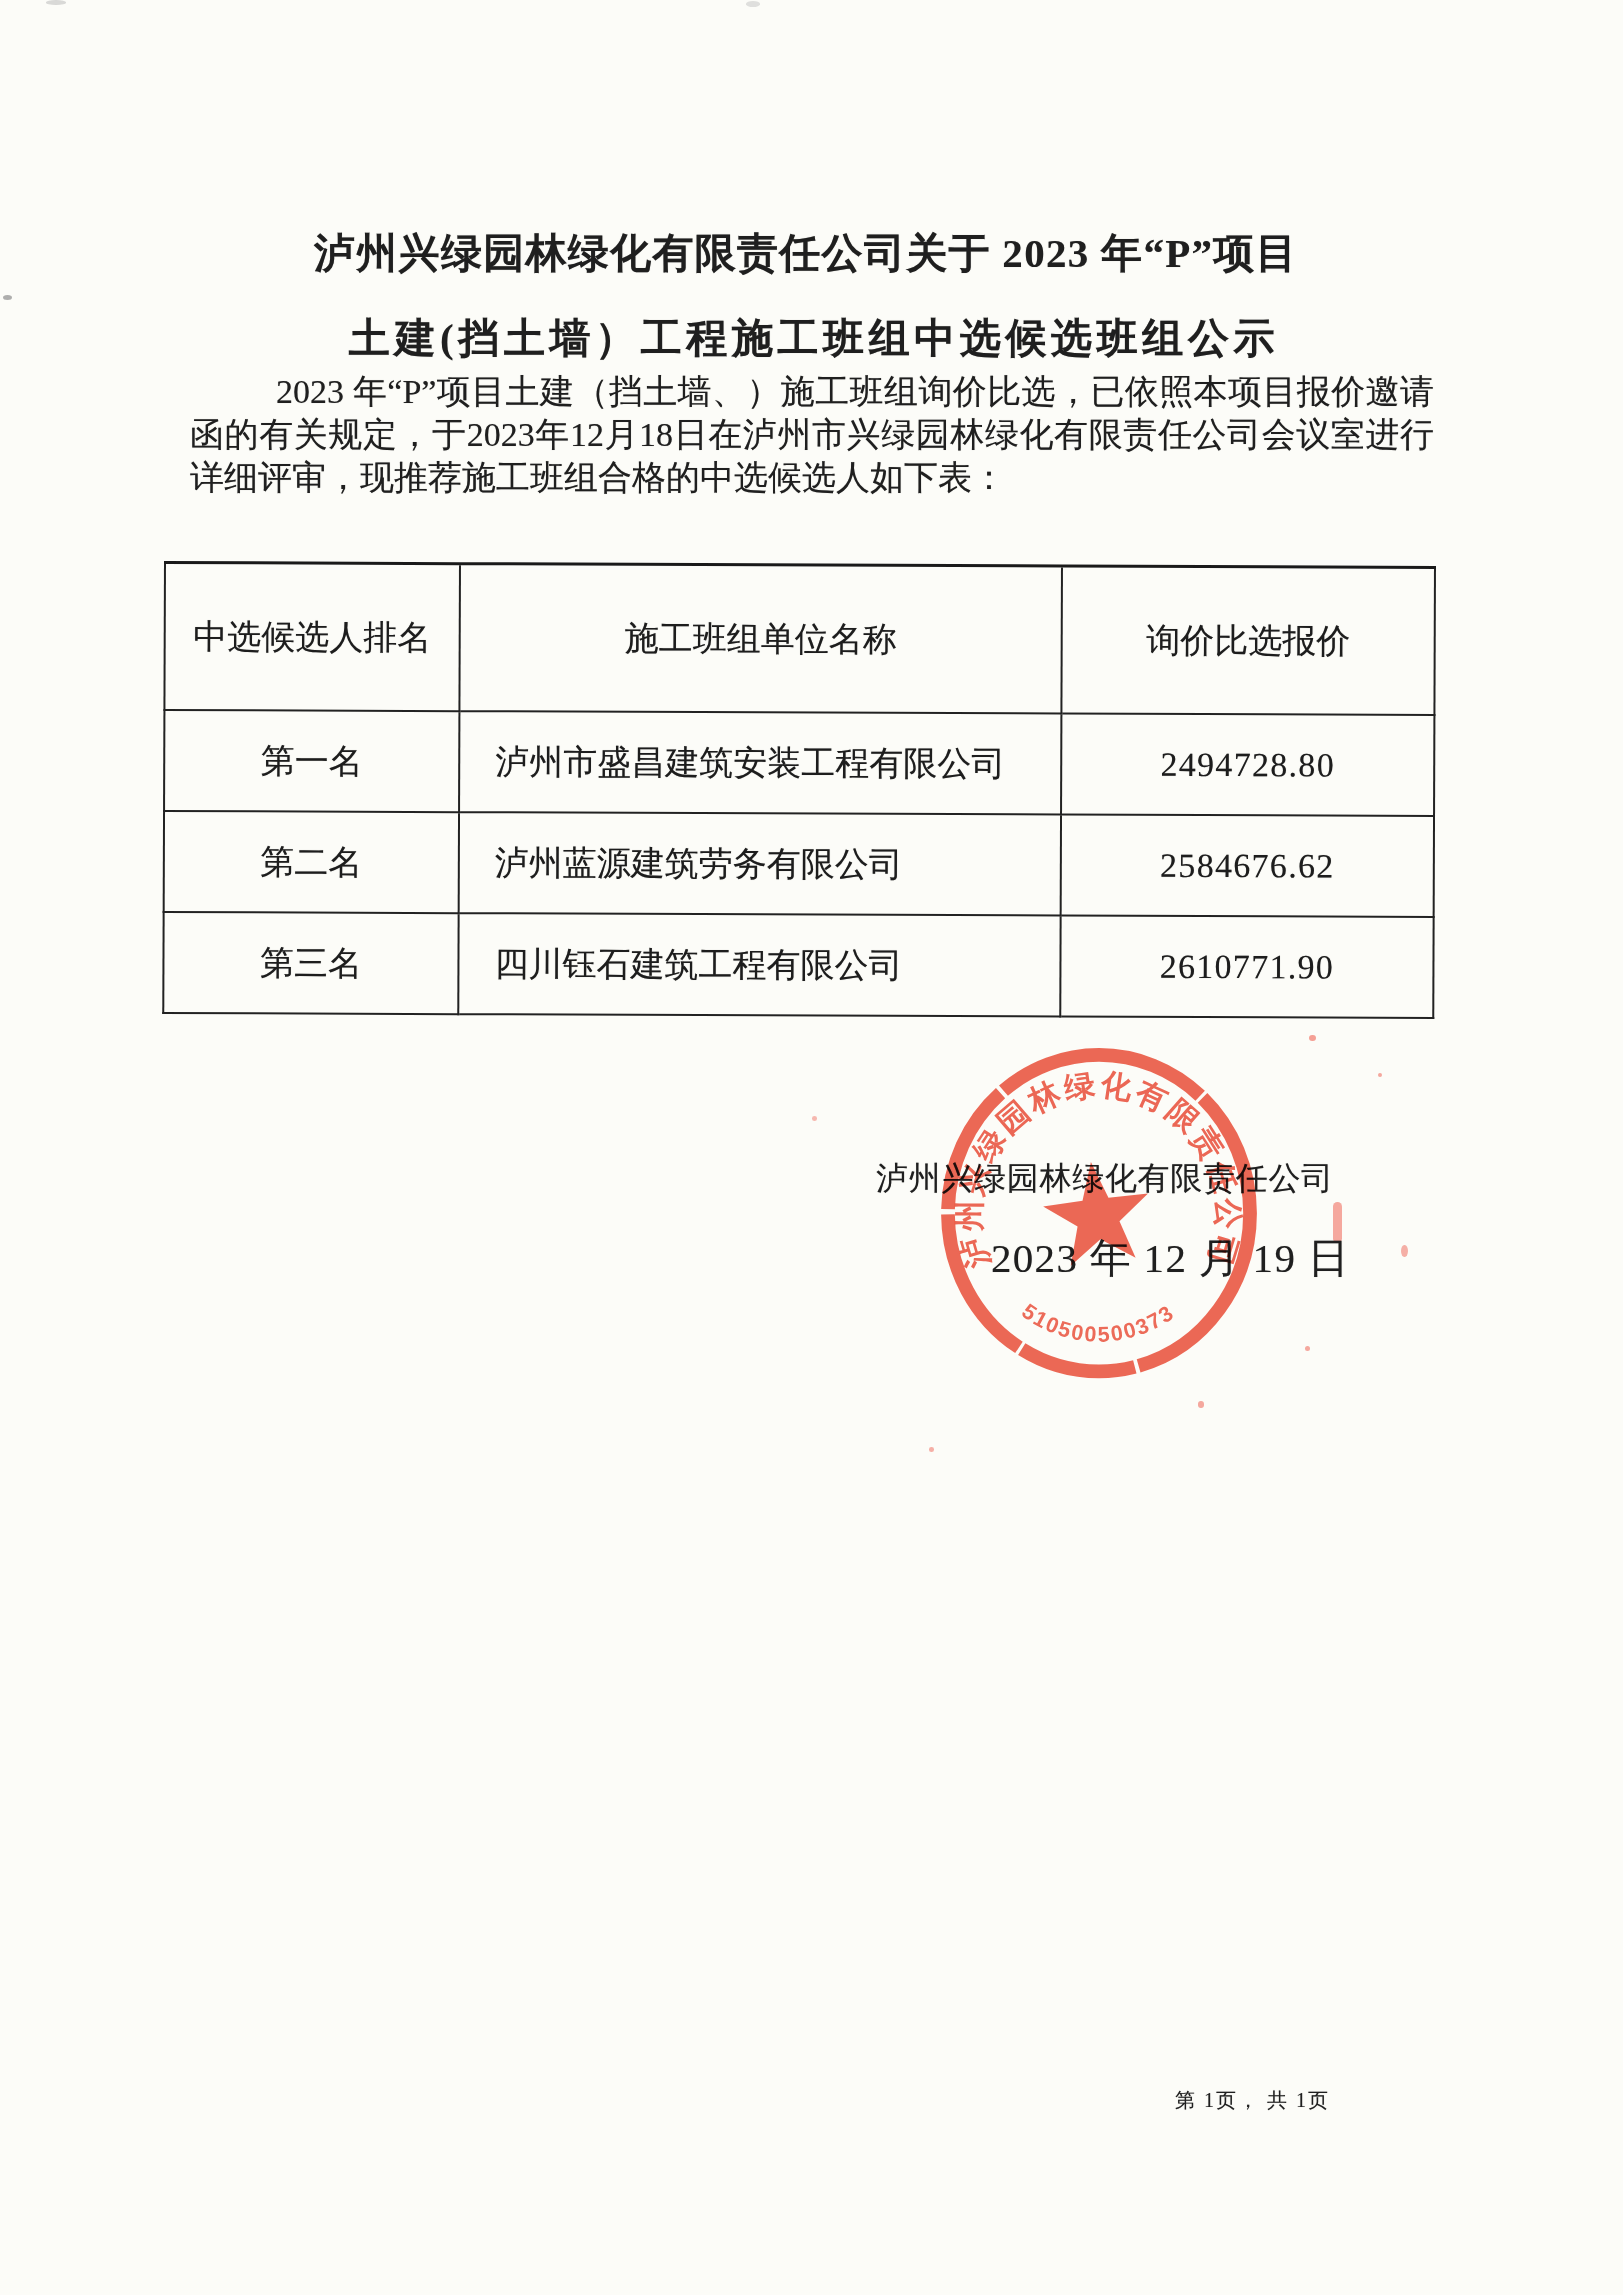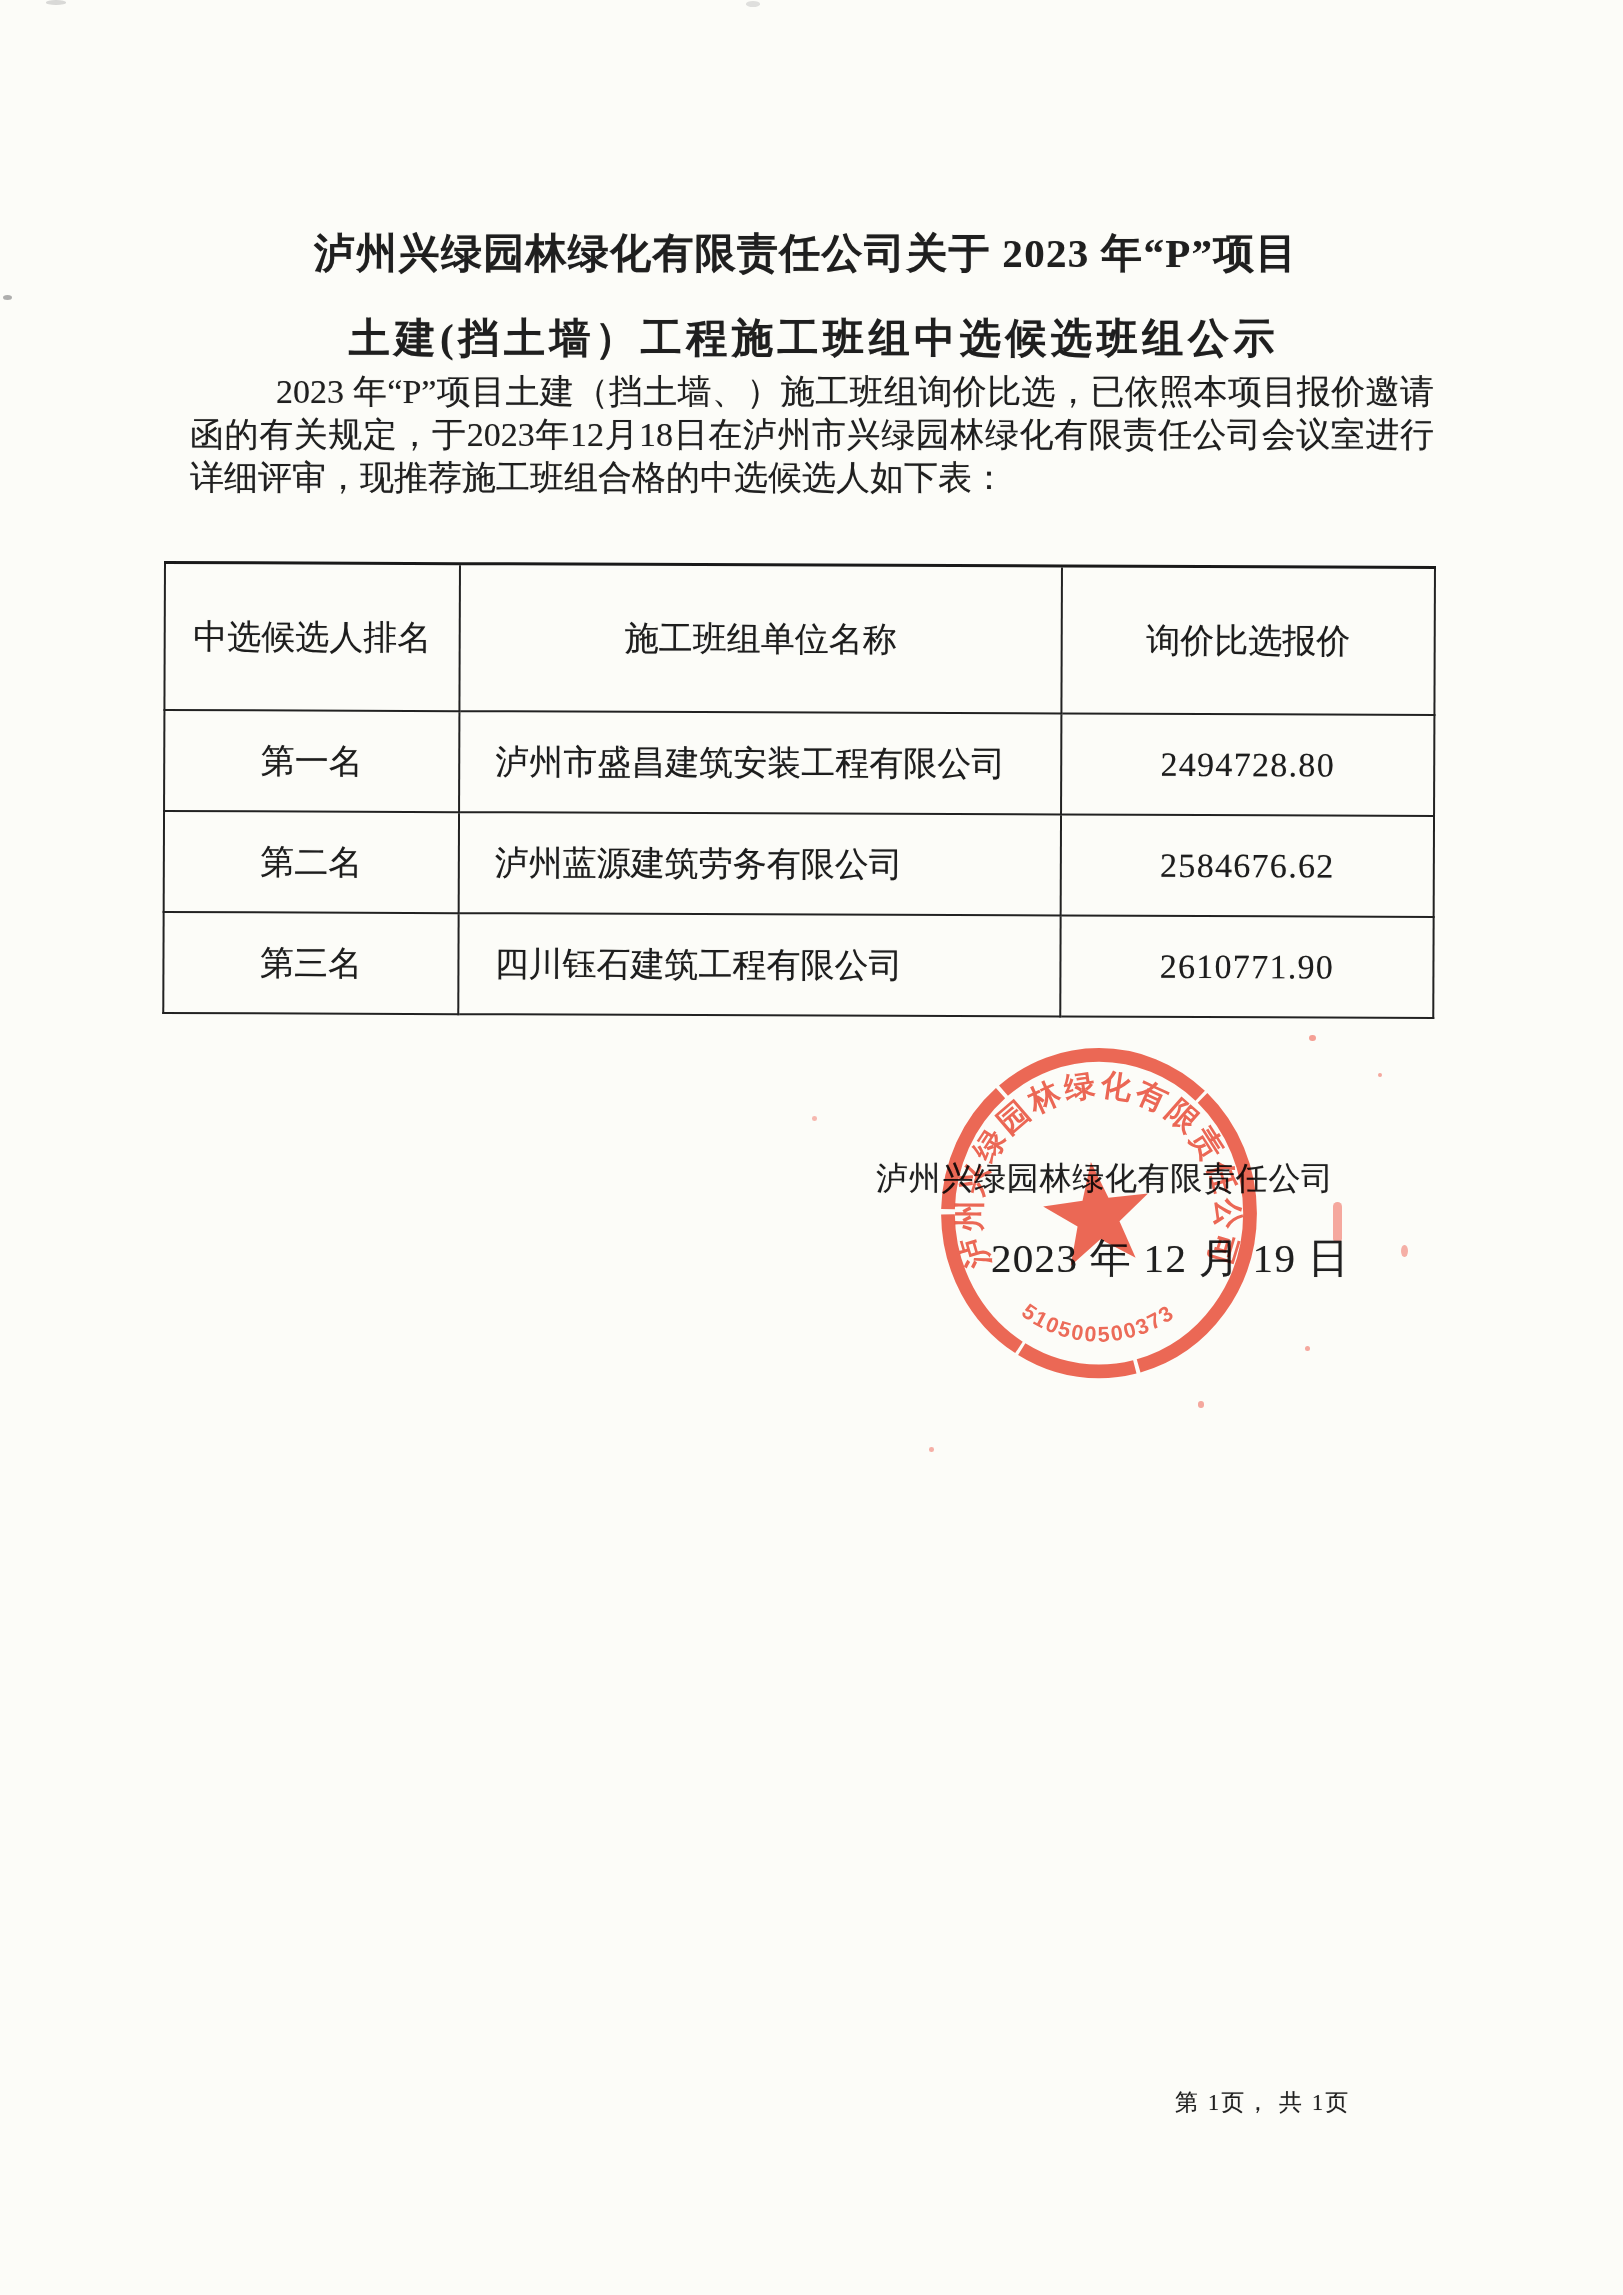--- a/index.html
+++ b/index.html
@@ -71,21 +71,21 @@
     mix-blend-mode:multiply; opacity:.93;
   }
   .stamp text{
     font-family:"Liberation Sans","DejaVu Sans",sans-serif;
     font-weight:bold;
   }
 
   
   .page-footer{
     position:absolute; left:1175px; top:2087px;
-    font-size:23px; letter-spacing:2px; white-space:nowrap;
+    font-size:20px; letter-spacing:2px; white-space:nowrap;
   }
 
   
   .speck{ position:absolute; border-radius:50%; }
   .speck.gray{ background:#8d8d8d; }
   .speck.lgray{ background:#b5b5b5; }
   .speck.red{ background:#ee5343; }
 </style>
 </head>
 <body>

